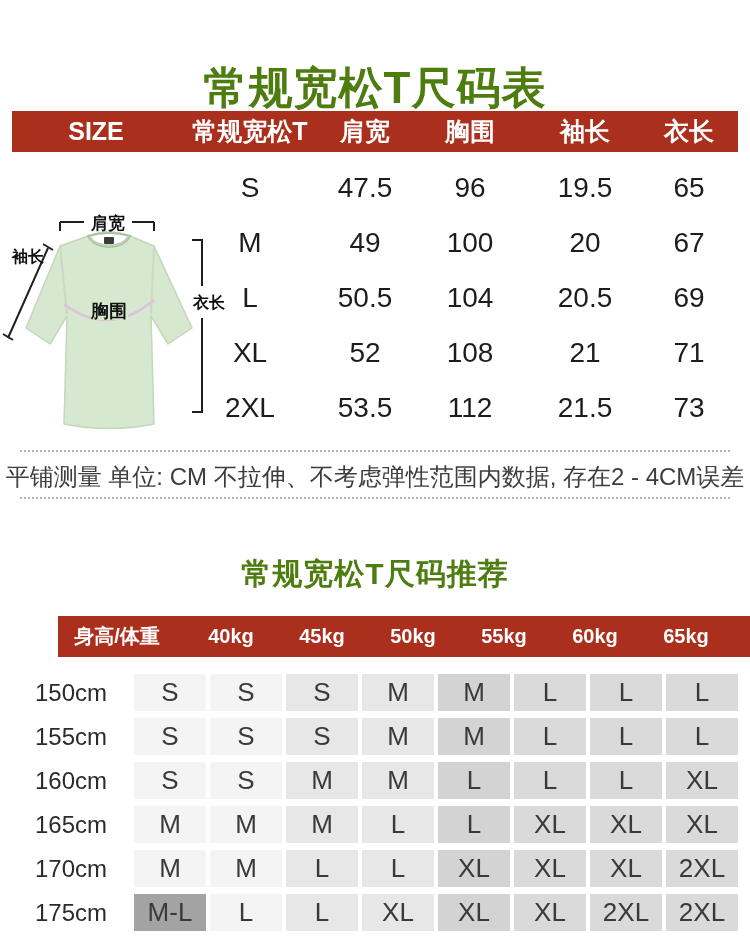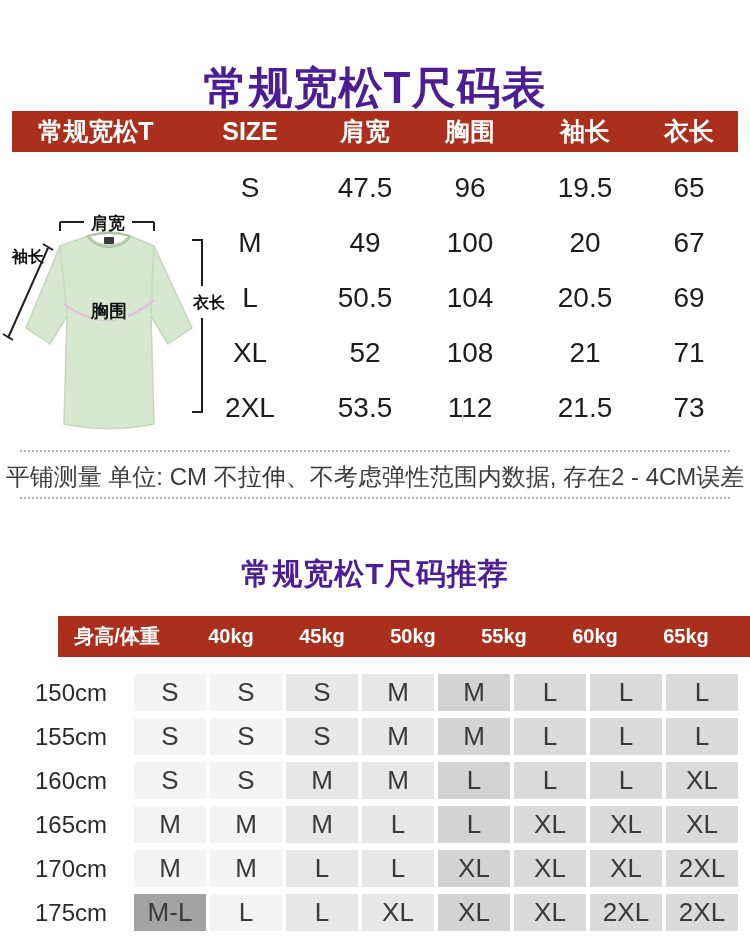--- a/index.html
+++ b/index.html
@@ -1,21 +1,21 @@
 <!DOCTYPE html>
 <html><head>
 <meta charset="utf-8">
 <style>
   html,body{margin:0;padding:0;}
   body{
     width:750px;height:951px;position:relative;background:#ffffff;overflow:hidden;
     font-family:"Liberation Sans","DejaVu Sans",sans-serif;
   }
   .title{position:absolute;left:0;width:750px;text-align:center;
-    font-weight:800;color:#4c1d95;letter-spacing:1px;}
+    font-weight:800;color:#4d7c0f;letter-spacing:1px;}
   .title-1{top:30px;font-size:44px;}
   .title-2{top:534px;font-size:30px;}
 
   .red-bar{position:absolute;left:12px;width:726px;height:41px;
     display:grid;align-items:center;text-align:center;
     color:#ffffff;font-weight:700;}
   .bar-1{top:111px;grid-template-columns:168px 140px 90px 120px 110px 98px;font-size:25px;}
   .bar-2{top:616px;grid-template-columns:118px repeat(8,72px);column-gap:19px;font-size:20px;margin-left:46px;}
 
   .t1-body{position:absolute;left:180px;top:160px;width:558px;}
@@ -40,22 +40,22 @@
     font-size:26px;color:#3a3a3a;font-weight:500;}
 </style>
 </head>
 <body>
 
 <div>
 
   <h1 class="title title-1">常规宽松T尺码表</h1>
 
   <div class="red-bar bar-1" style="background: rgb(170, 47, 28); color: rgb(255, 255, 255);">
+    <span>SIZE</span>
     <span>常规宽松T</span>
-    <span>SIZE</span>
     <span>肩宽</span>
     <span>胸围</span>
     <span>袖长</span>
     <span>衣长</span>
   </div>
 
   <svg class="tshirt" width="228" height="248" viewBox="0 0 228 248">
 
     <path class="shirt-fill" d="M86,46 Q107,38 128,46 L152,56 L190,138 L166,154 L149,126 L152,234 Q107,243 62,234 L65,126 L48,154 L24,138 L58,56 Z" fill="#d6e8d0" stroke="#c3d7bb" stroke-width="1.5" stroke-linejoin="round"></path>
 

